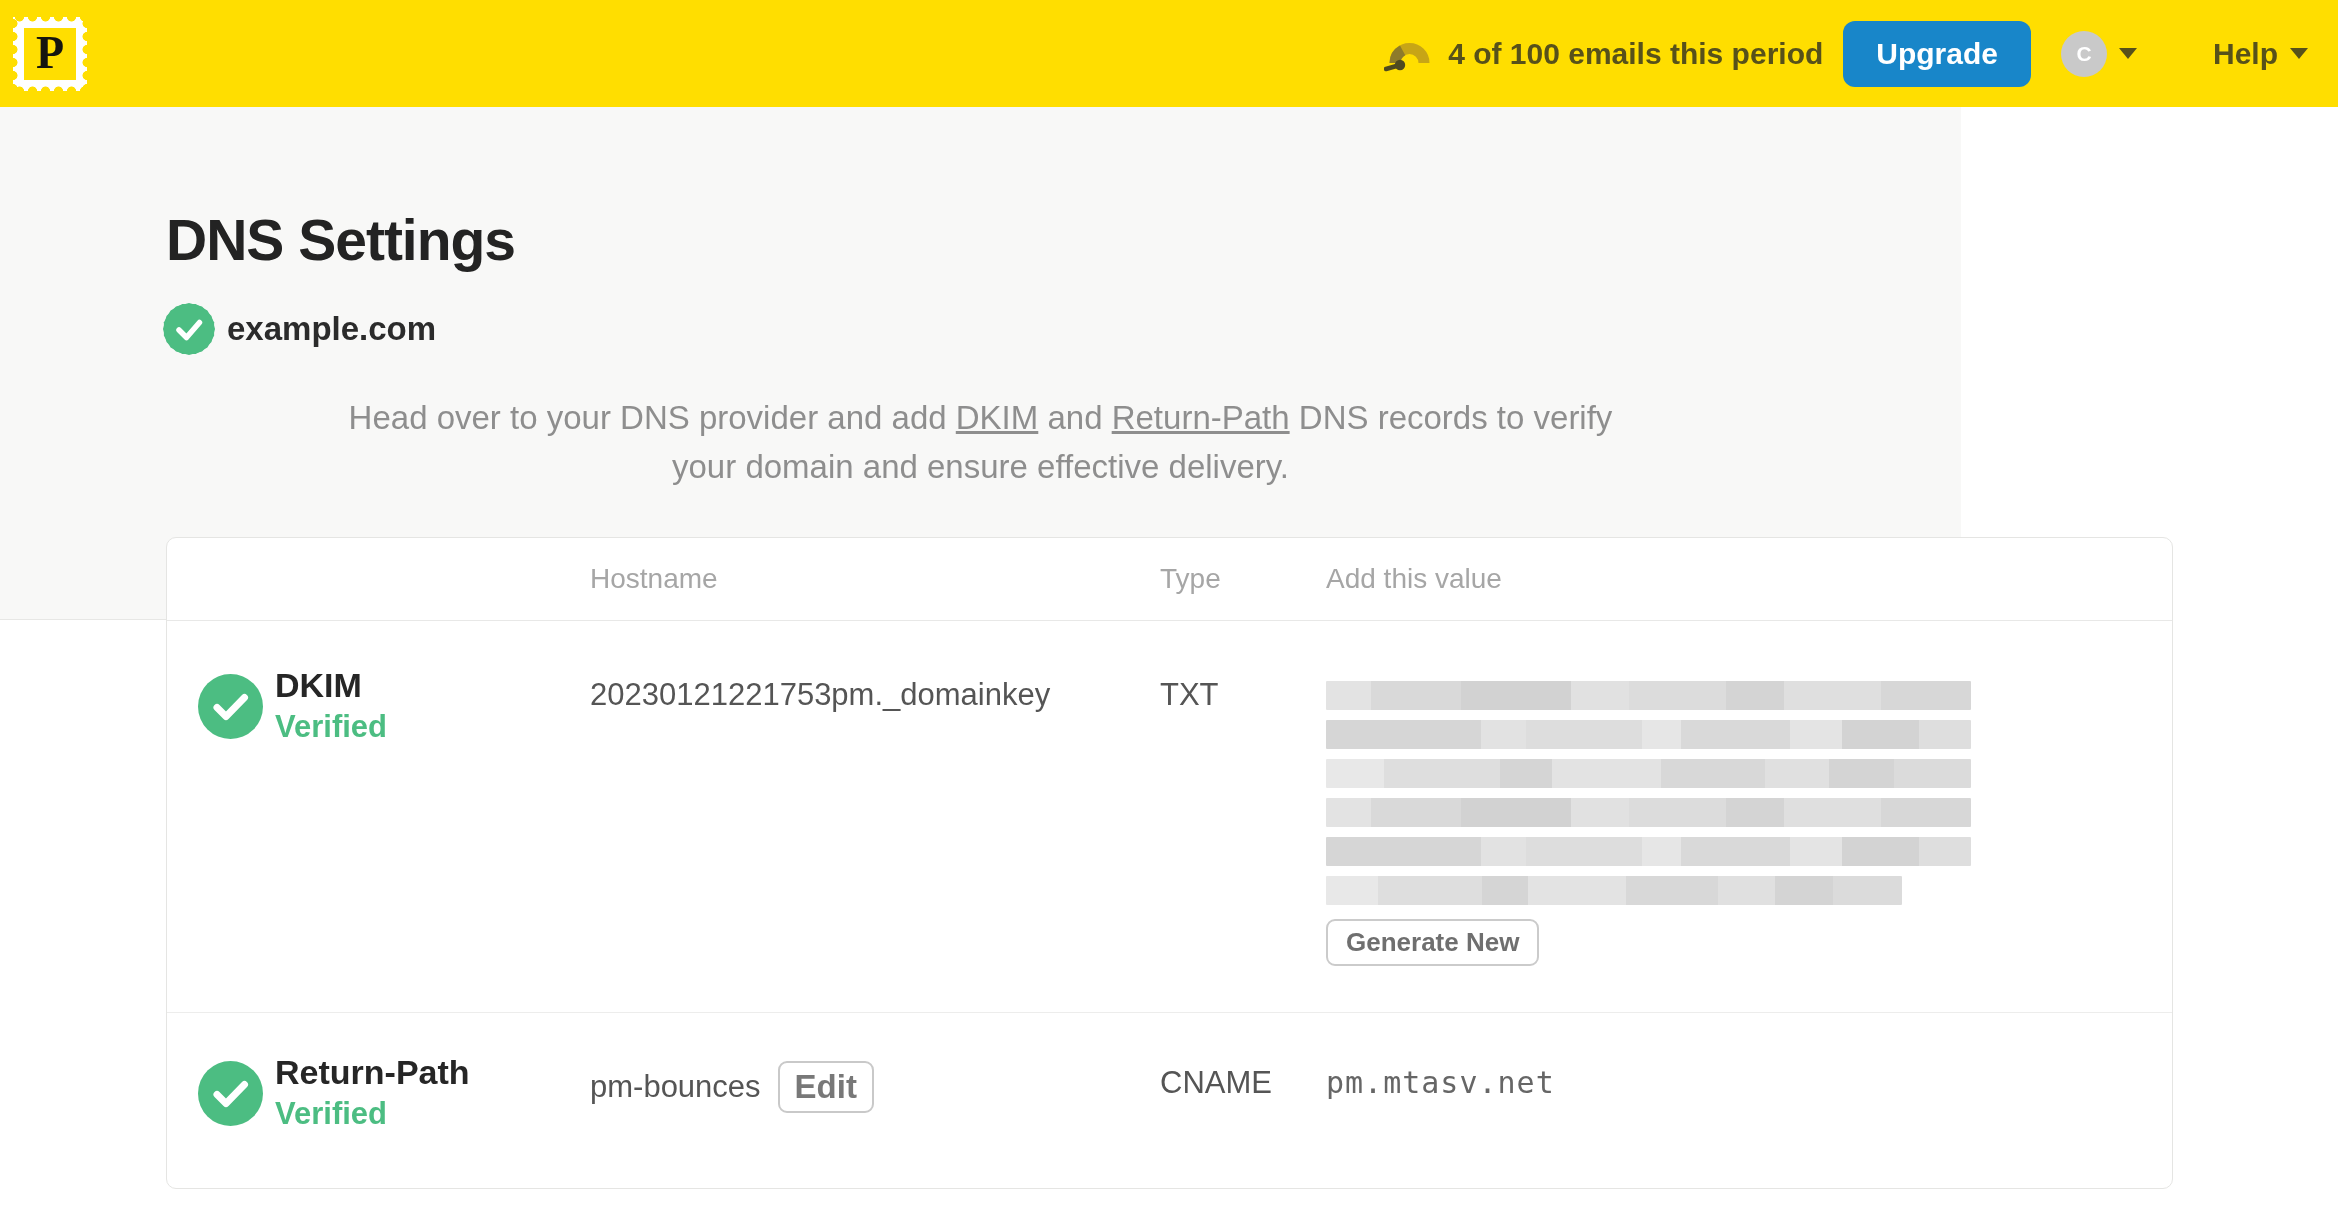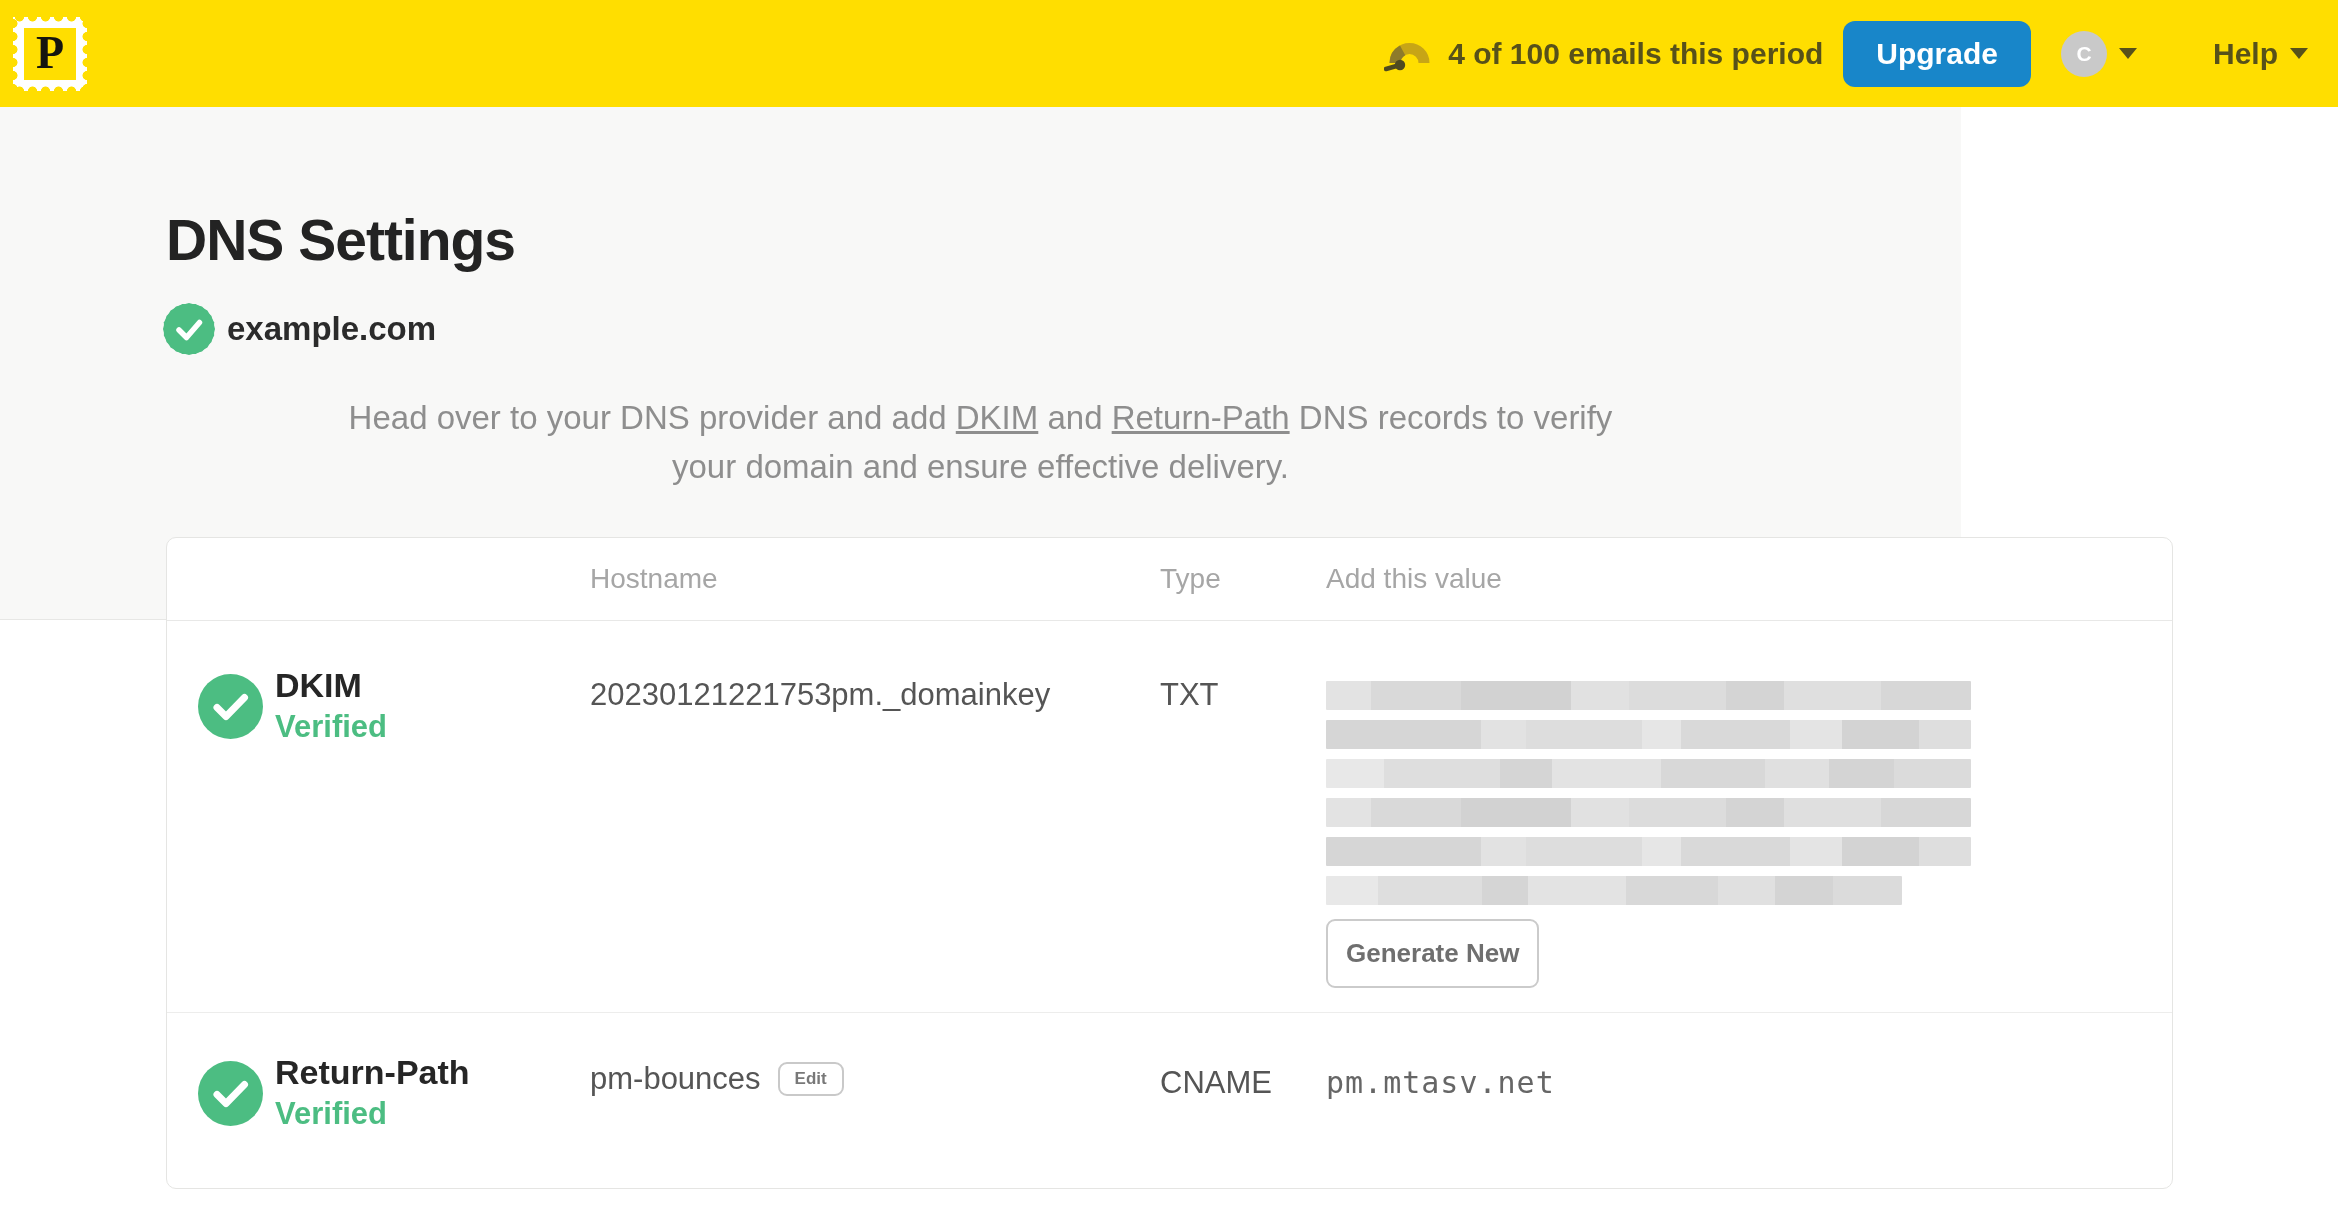--- a/index.html
+++ b/index.html
@@ -69,23 +69,23 @@
   .cell-type{position:absolute;left:993px;top:56px;font-size:31px;color:#555;}
   .row-rp .cell-type{top:52px;}
   .cell-value{position:absolute;left:1159px;top:60px;}
   .row-rp .cell-value{top:52px;font-family:"DejaVu Sans Mono",monospace;font-size:30px;color:#666;letter-spacing:1px;}
   .bar{width:645px;height:29px;margin-bottom:10px;border-radius:1px;}
   .bar.last{width:576px;}
   .b0{background:linear-gradient(90deg,#e3e3e3 0 7%,#d9d9d9 7% 21%,#d2d2d2 21% 38%,#e1e1e1 38% 47%,#dcdcdc 47% 62%,#d4d4d4 62% 71%,#dfdfdf 71% 86%,#d7d7d7 86% 100%);}
   .b1{background:linear-gradient(90deg,#d6d6d6 0 24%,#e2e2e2 24% 31%,#dddddd 31% 49%,#e6e6e6 49% 55%,#d9d9d9 55% 72%,#e4e4e4 72% 80%,#d3d3d3 80% 92%,#dedede 92% 100%);}
   .b2{background:linear-gradient(90deg,#e8e8e8 0 9%,#dedede 9% 27%,#d5d5d5 27% 35%,#e3e3e3 35% 52%,#d8d8d8 52% 68%,#e0e0e0 68% 78%,#d4d4d4 78% 88%,#dbdbdb 88% 100%);}
   .generate-btn{margin-top:4px;display:inline-block;background:#fff;border:2px solid #CBCBCB;border-radius:9px;
-    font-family:"Liberation Sans",sans-serif;font-size:26px;font-weight:700;color:#6F6F6F;padding:17px 18px;cursor:pointer;}
+    font-family:"Liberation Sans",sans-serif;font-size:26px;font-weight:700;color:#6F6F6F;padding:6px 18px;cursor:pointer;}
   .edit-btn{margin-left:17px;display:inline-block;background:#fff;border:2px solid #C9C9C9;border-radius:9px;
-    font-family:"Liberation Sans",sans-serif;font-size:17px;font-weight:700;color:#787878;padding:5px 15px;cursor:pointer;}
+    font-family:"Liberation Sans",sans-serif;font-size:33px;font-weight:700;color:#787878;padding:5px 15px;cursor:pointer;}
 </style>
 </head>
 <body>
 
 <header class="topbar">
   <div class="logo">
     <div class="logo-inner">P</div>
   </div>
   <div class="top-right">
     <svg class="gauge" width="50" height="46" viewBox="0 0 50 46">

